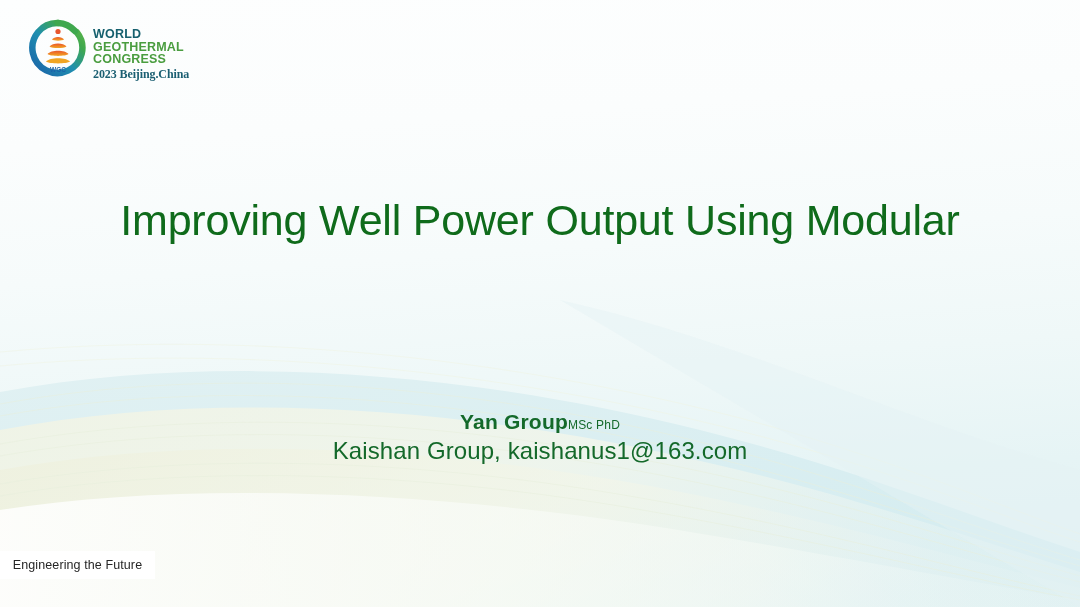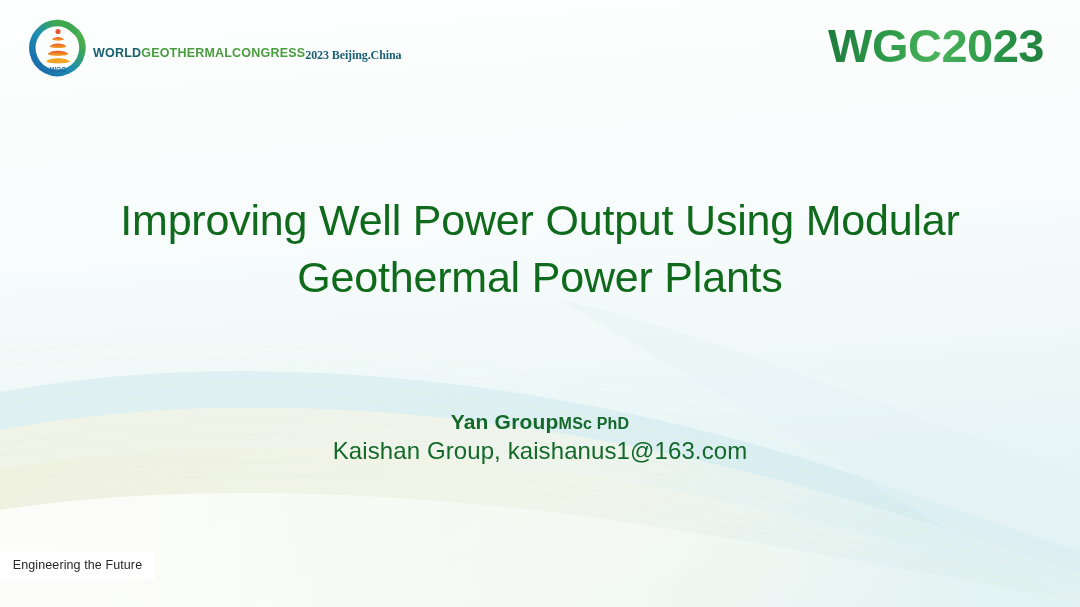--- a/index.html
+++ b/index.html
@@ -38,21 +38,21 @@
     width: 140px;
     height: 64px;
     display: flex;
     align-items: center;
     gap: 6px;
   }
   .wgc-emblem { width: 58px; height: 58px; flex: 0 0 58px; }
   .wgc-emblem svg { display: block; }
   .wgc-wordmark {
     display: flex;
-    flex-direction: row;
+    flex-direction: column;
     justify-content: center;
     line-height: 1.02;
     margin-top: 12px;
   }
   .wgc-line {
     font-weight: bold;
     font-size: 12.5px;
     letter-spacing: 0.2px;
     white-space: nowrap;
   }
@@ -108,22 +108,22 @@
     top: 410px;
     text-align: center;
     color: #14692a;
   }
   .author-name {
     font-size: 21px;
     font-weight: bold;
     letter-spacing: 0.2px;
   }
   .author-degrees {
-    font-size: 16px;
-    font-weight: bold;
+    font-size: 12px;
+    font-weight: normal;
     letter-spacing: 0.2px;
     margin-top: 18px;
   }
   .author-affil {
     margin-top: 3px;
     font-size: 24px;
     letter-spacing: 0.1px;
   }
 
   
@@ -247,25 +247,23 @@
       </svg>
     </div>
     <div class="wgc-wordmark">
       <div class="wgc-line wgc-world">WORLD</div>
       <div class="wgc-line wgc-geothermal">GEOTHERMAL</div>
       <div class="wgc-line wgc-congress">CONGRESS</div>
       <div class="wgc-sub">2023 Beijing.China</div>
     </div>
   </div>
 
-  <div class="wgc2023">WGC2023</div>
 
   <div class="title-block">
     <span class="title-line">Improving Well Power Output Using Modular</span>
-    <span class="title-line">Geothermal Power Plants</span>
   </div>
 
   <div class="author-block">
     <div>
       <span class="author-name">Yan Group</span><span class="author-degrees">MSc PhD</span>
     </div>
     <div class="author-affil">Kaishan Group, kaishanus1@163.com</div>
   </div>
 
 

